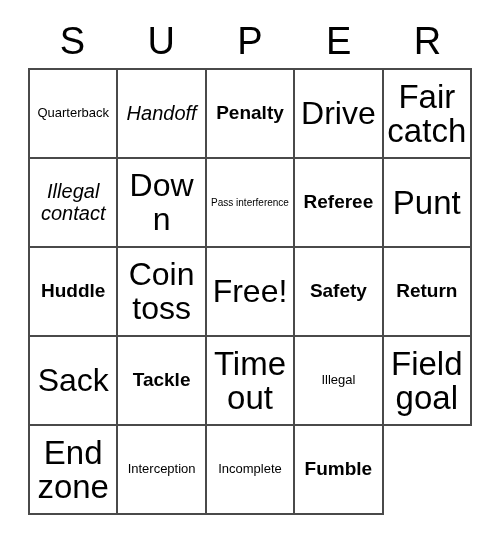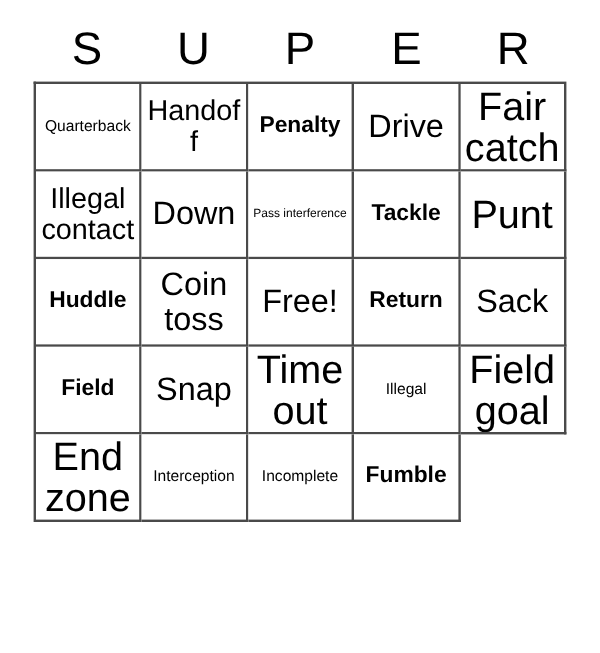--- a/index.html
+++ b/index.html
@@ -41,21 +41,21 @@
     letter-spacing: 0px;
     color: #000000;
   }
 
   
   .grid {
     position: absolute;
     left: 28px;
     top: 68px;
     width: 444px;
-    height: 367px;
+    height: 447px;
     box-sizing: border-box;
     border-top: 2px solid #4a4a4a;
     border-left: 2px solid #4a4a4a;
     display: grid;
     grid-template-columns: repeat(5, 1fr);
     grid-template-rows: repeat(5, 1fr);
   }
 
   .cell {
     box-sizing: border-box;
@@ -74,22 +74,22 @@
     width: 100%;
     line-height: 1.03;
     word-break: break-word;
     hyphens: none;
   }
 
   
   .fs-xs .txt { font-size: 10px; line-height: 1.15; }
   .fs-sm .txt { font-size: 13px; line-height: 1.15; }
   .fs-md .txt { font-size: 19px; line-height: 1.08; font-weight: bold; }
-  .fs-lg .txt { font-size: 24px; line-height: 1.06; }
-  .fs-xl .txt { font-size: 27px; line-height: 1.04; }
+  .fs-lg .txt { font-size: 20px; line-height: 1.06; font-style: italic; }
+  .fs-xl .txt { font-size: 32px; line-height: 1.04; }
   .fs-xxl .txt { font-size: 33px; line-height: 1.02; }
 </style>
 </head>
 <body>
 
 <div class="card">
 
   <div class="header-row">
     <div class="header-cell">S</div>
     <div class="header-cell">U</div>
@@ -117,45 +117,45 @@
       <div class="cell fs-lg">
         <span class="txt">Illegal contact</span>
       </div>
       <div class="cell fs-xl">
         <span class="txt">Down</span>
       </div>
       <div class="cell fs-xs">
         <span class="txt">Pass interference</span>
       </div>
       <div class="cell fs-md">
-        <span class="txt">Tackle</span>
+        <span class="txt">Referee</span>
       </div>
       <div class="cell fs-xxl">
         <span class="txt">Punt</span>
       </div>
       <div class="cell fs-md">
         <span class="txt">Huddle</span>
       </div>
       <div class="cell fs-xl">
         <span class="txt">Coin toss</span>
       </div>
       <div class="cell fs-xl">
         <span class="txt">Free!</span>
       </div>
       <div class="cell fs-md">
+        <span class="txt">Safety</span>
+      </div>
+      <div class="cell fs-md">
         <span class="txt">Return</span>
       </div>
       <div class="cell fs-xl">
         <span class="txt">Sack</span>
       </div>
       <div class="cell fs-md">
-        <span class="txt">Field</span>
-      </div>
-      <div class="cell fs-xl">
-        <span class="txt">Snap</span>
+        <span class="txt">Tackle</span>
       </div>
       <div class="cell fs-xxl">
         <span class="txt">Time out</span>
       </div>
       <div class="cell fs-sm">
         <span class="txt">Illegal</span>
       </div>
       <div class="cell fs-xxl">
         <span class="txt">Field goal</span>
       </div>

